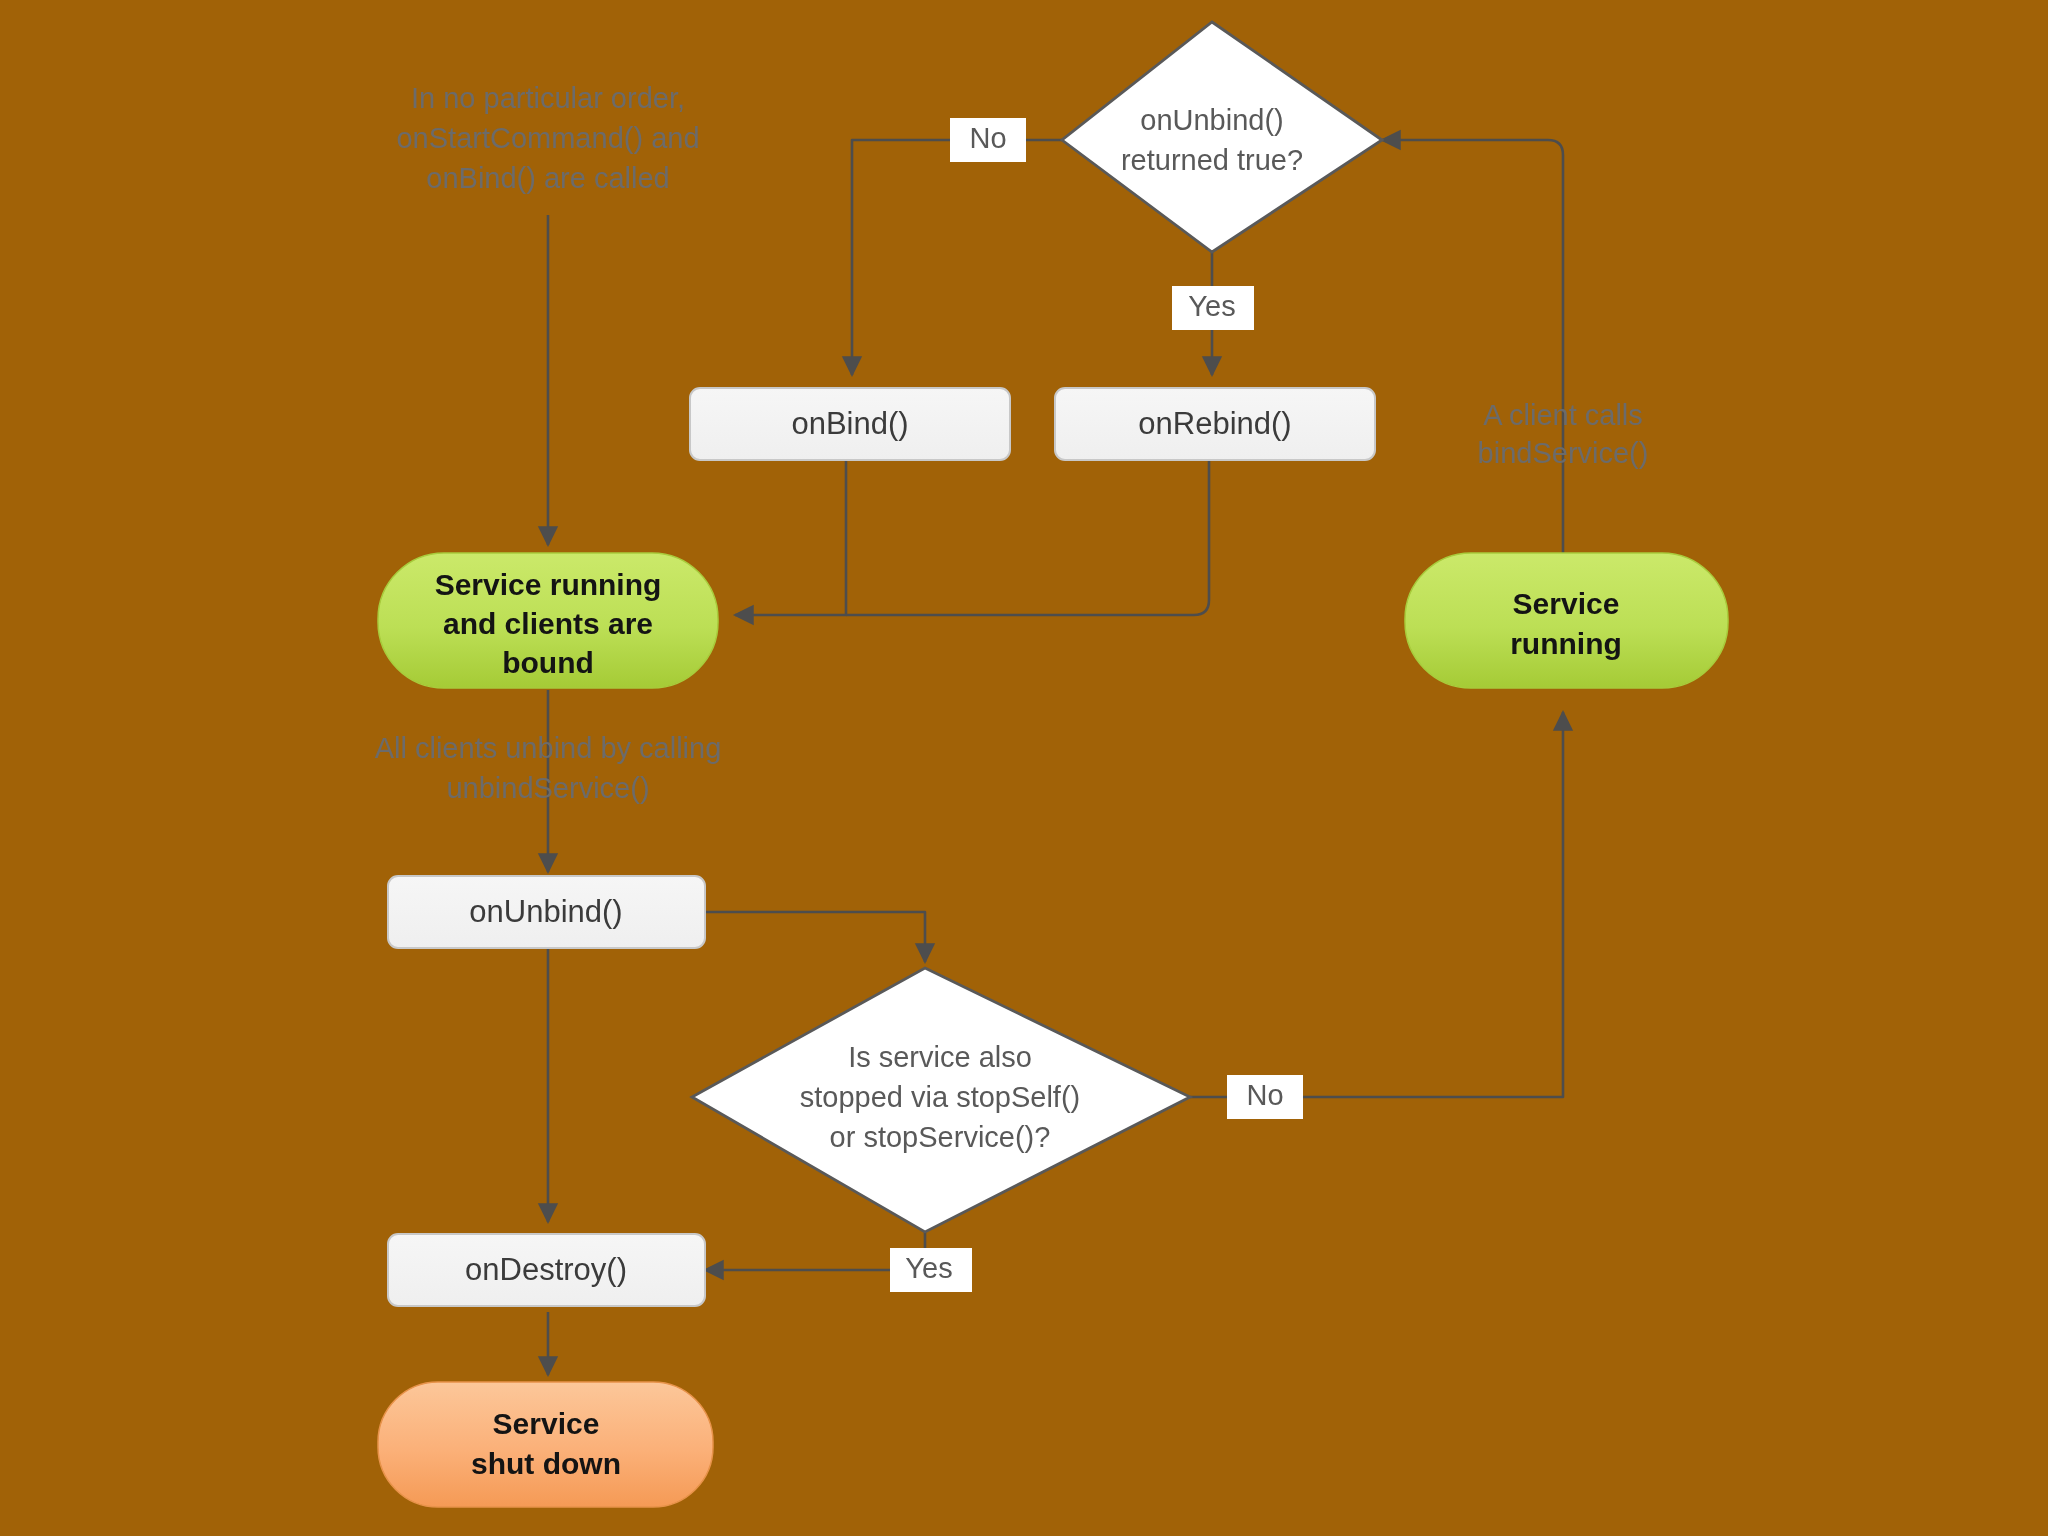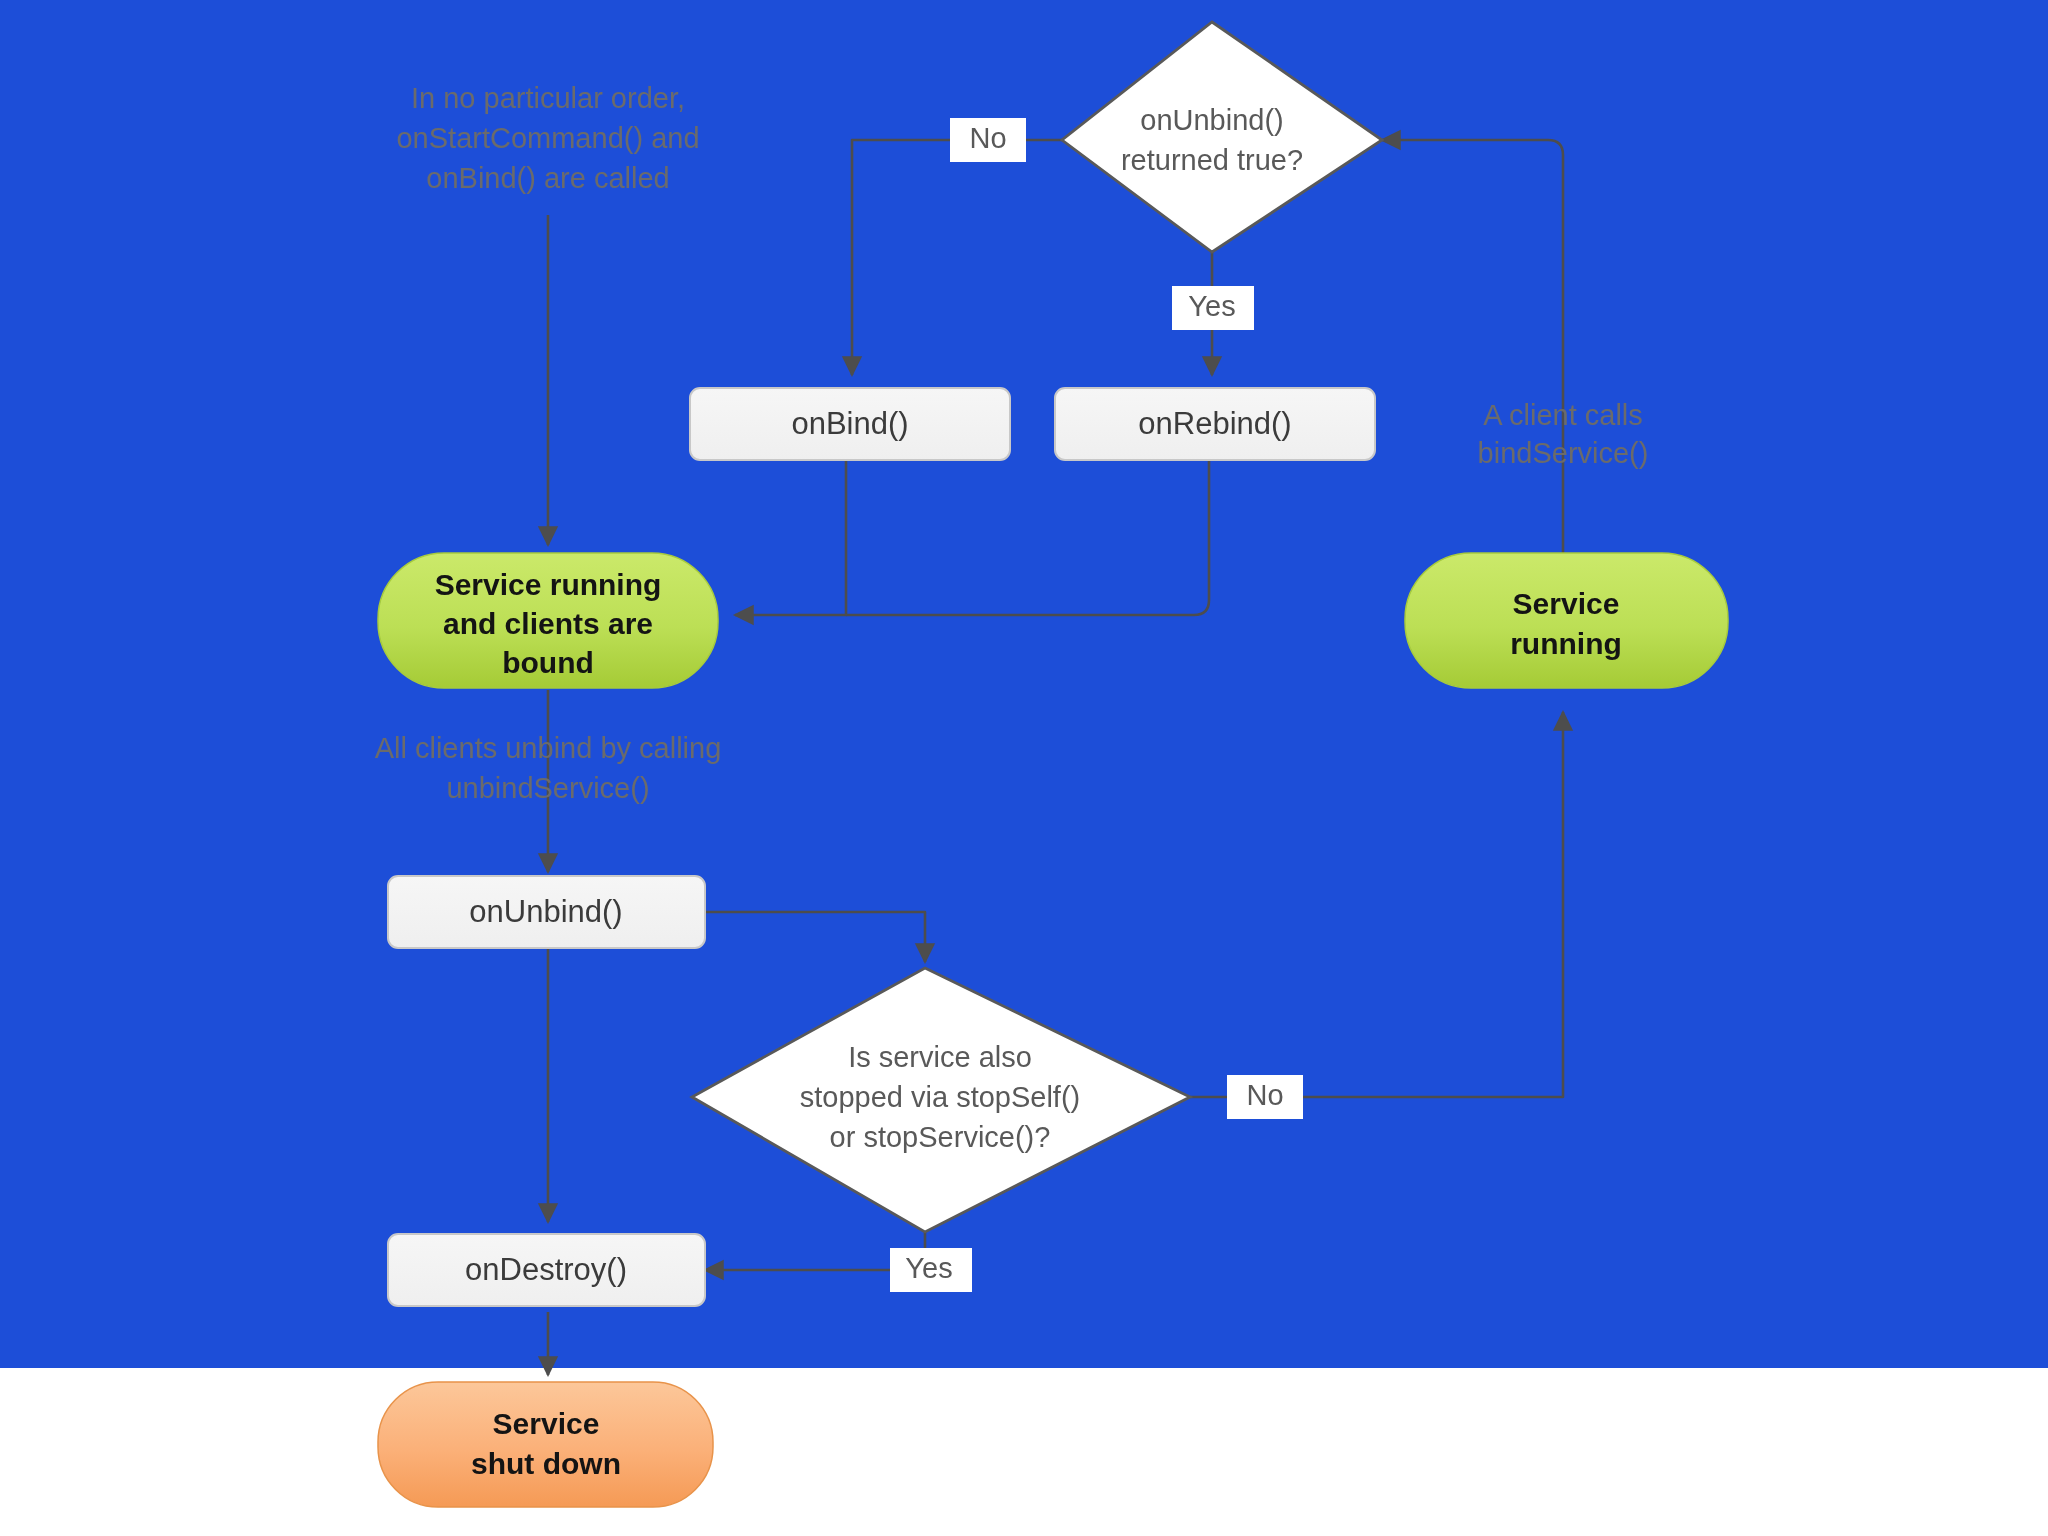--- a/index.html
+++ b/index.html
@@ -9,22 +9,22 @@
   }
   body {
     width: 2048px;
     height: 1536px;
     font-family: "Liberation Sans", sans-serif;
     overflow: hidden;
   }
   #canvas {
     position: relative;
     width: 2048px;
-    height: 1368px;
-    background: #1d4ed8;
+    height: 1536px;
+    background: #a16207;
   }
   svg.flow {
     position: absolute;
     top: 0;
     left: 0;
     width: 2048px;
     height: 1536px;
   }
   .edge-line {
     fill: none;

